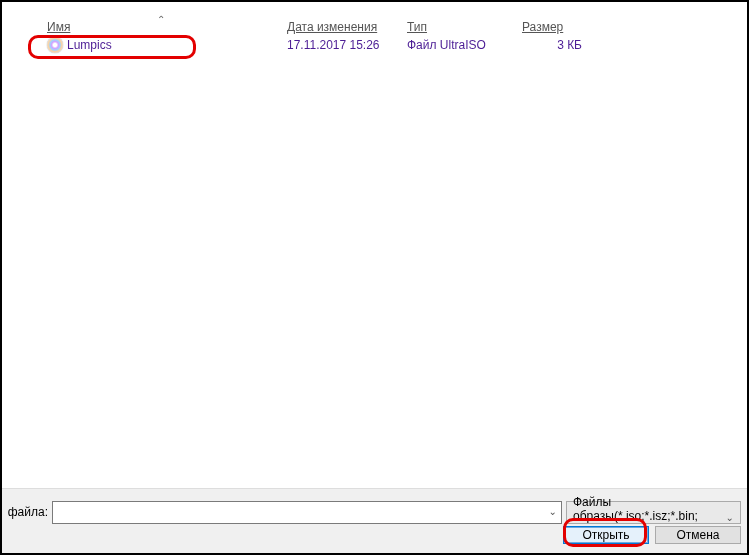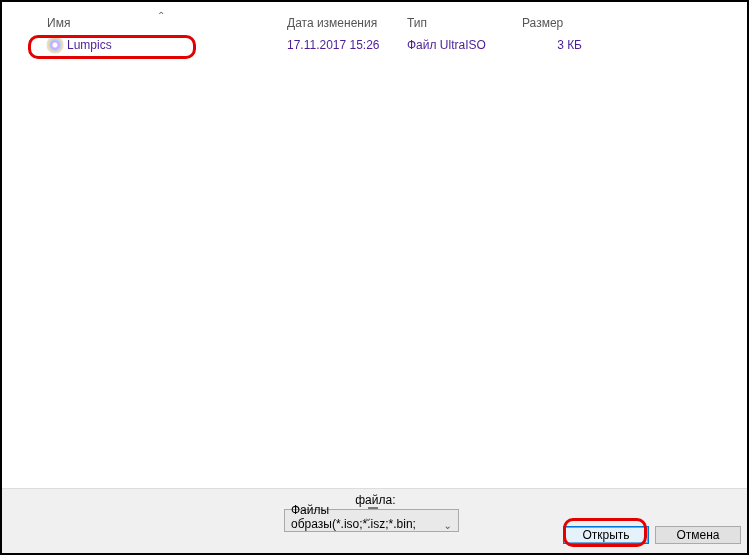--- a/index.html
+++ b/index.html
@@ -21,23 +21,24 @@
       position: absolute;
       top: 0;
       left: 25px;
       right: 5px;
       bottom: 65px;
       background: #fff;
     }
     .columns-header {
       height: 32px;
       display: flex;
-      align-items: flex-start;
+      align-items: flex-end;
       color: #555;
-      padding-top: 14px;
+      padding-top: 8px;
+      text-decoration: underline;
     }
     .col-name { width: 260px; padding-left: 20px; position: relative; }
     .col-date { width: 120px; }
     .col-type { width: 115px; }
     .col-size { width: 70px; text-align: left; }
     .sort-arrow {
       position: absolute;
       left: 130px;
       top: -6px;
       font-size: 10px;
@@ -87,22 +88,21 @@
       left: 0;
       right: 0;
       height: 65px;
       background: #f0f0f0;
       border-top: 1px solid #ddd;
     }
     .filename-row {
       display: flex;
       align-items: center;
       height: 30px;
-      padding-top: 4px;
-      flex-direction: column;
+      padding-top: 16px;
     }
     .filename-label {
       width: 50px;
       text-align: right;
       padding-right: 4px;
     }
     .filename-input {
       flex: 1;
       height: 23px;
       border: 1px solid #7a7a7a;

